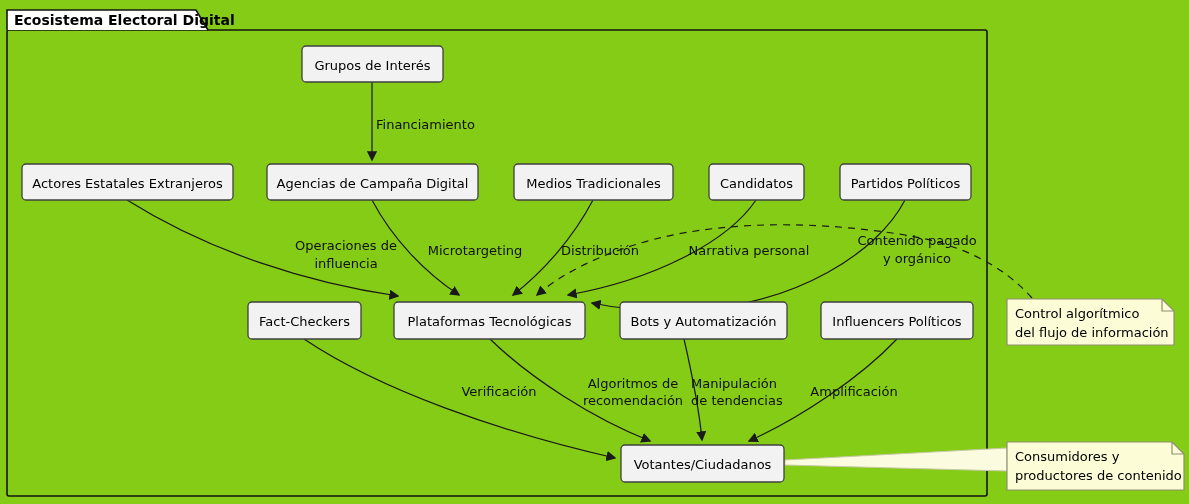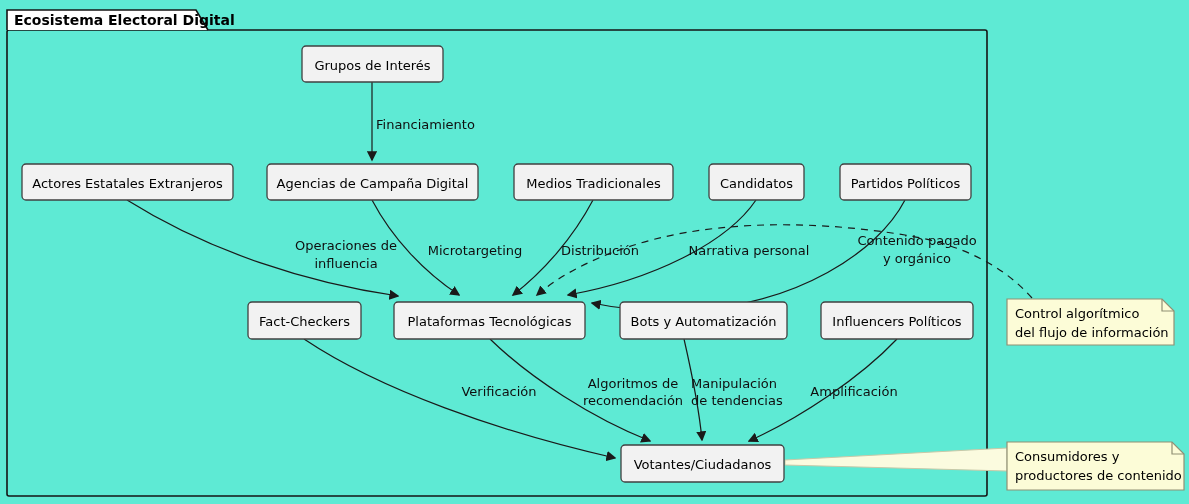--- a/index.html
+++ b/index.html
@@ -1,16 +1,16 @@
 <!DOCTYPE html>
 <html><head>
 <meta charset="utf-8">
 <style>
   html,body{margin:0;padding:0;background:#ffffff;}
-  #canvas{position:relative;width:1189px;height:504px;background:#5eead4;overflow:hidden;}
+  #canvas{position:relative;width:1189px;height:504px;background:#84cc16;overflow:hidden;}
   svg{position:absolute;left:0;top:0;}
   text{font-family:"DejaVu Sans","Liberation Sans",sans-serif;font-size:13px;fill:#000000;}
   .frame-title{font-size:14px;font-weight:bold;}
   .node-label{font-size:13px;}
   .edge-label{font-size:13px;fill:#0f0f0f;}
   .note-text{font-size:13px;}
 </style>
 </head>
 <body>
 

